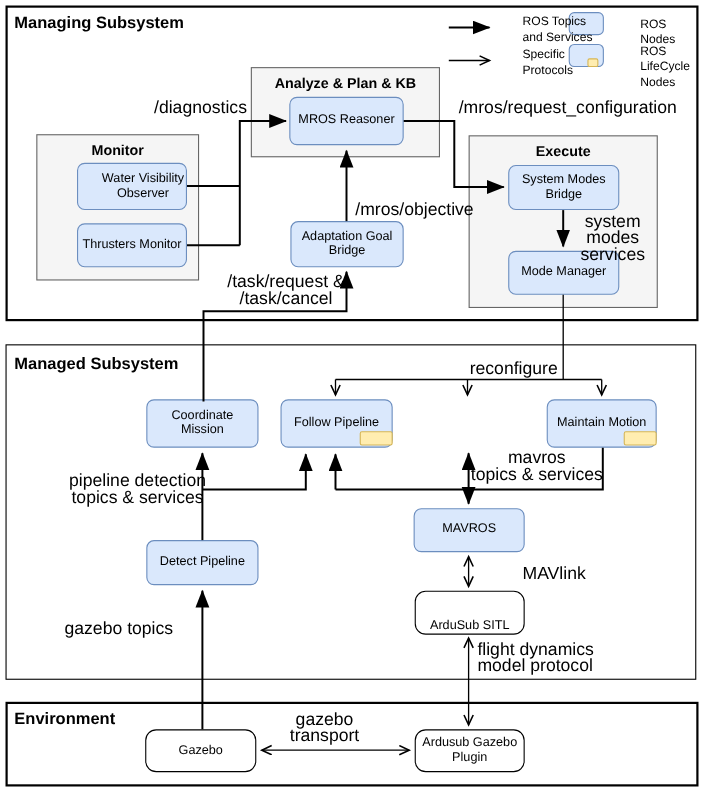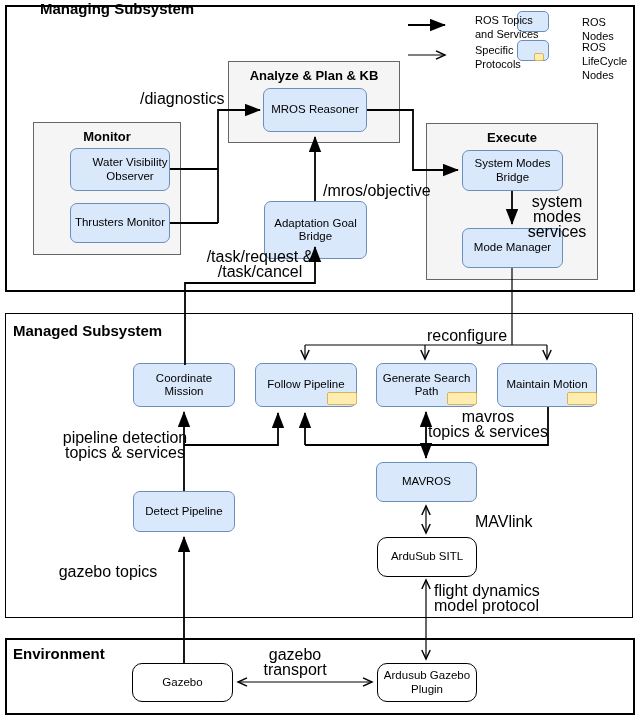--- a/index.html
+++ b/index.html
@@ -25,21 +25,21 @@
 </style>
 </head>
 <body>
 
 <div class="canvas">
 
   <div class="subsys" style="left:5px;top:5px;width:630px;height:287px;"></div>
   <div class="subsys" style="left:5px;top:313px;width:628px;height:305px;border-width:1.5px;"></div>
   <div class="subsys" style="left:5px;top:638px;width:630px;height:77px;"></div>
 
-  <div class="subsys-title" style="left:13px;top:0;margin-left:27px;">Managing Subsystem</div>
+  <div class="subsys-title" style="left:13px;top:12px;">Managing Subsystem</div>
   <div class="subsys-title" style="left:13px;top:322px;">Managed Subsystem</div>
   <div class="subsys-title" style="left:13px;top:645px;">Environment</div>
 
   <div class="legend-label" style="left:453px;top:13px;">ROS Topics
 and Services</div>
   <div class="legend-label" style="left:453px;top:43px;">Specific
 Protocols</div>
   <div class="legend-swatch" style="left:517px;top:11px;"></div>
   <div class="legend-swatch" style="left:517px;top:40px;">
       <i class="lctab"></i>
@@ -61,56 +61,51 @@
   <div class="node" style="left:263px;top:88px;width:104px;height:44px;">
       <span>MROS Reasoner</span>
     </div>
   <div class="node" style="left:70px;top:148px;width:100px;height:43px;padding-left:20px;">
       <span>Water Visibility
 Observer</span>
     </div>
   <div class="node" style="left:70px;top:203px;width:100px;height:40px;">
       <span>Thrusters Monitor</span>
     </div>
-  <div class="node" style="left:264px;top:201px;width:103px;height:58px;">
+  <div class="node" style="left:264px;top:201px;width:103px;height:42px;">
       <span>Adaptation Goal
 Bridge</span>
     </div>
   <div class="node" style="left:462px;top:150px;width:101px;height:41px;">
       <span>System Modes
 Bridge</span>
     </div>
   <div class="node" style="left:462px;top:228px;width:101px;height:40px;">
       <span>Mode Manager</span>
     </div>
 
   <div class="node" style="left:133px;top:363px;width:102px;height:44px;">
       <span>Coordinate
 Mission</span>
     </div>
   <div class="node" style="left:255px;top:363px;width:102px;height:44px;">
       <span>Follow Pipeline</span>
       <i class="lctab"></i>
     </div>
-  <div class="node" style="left:376px;top:363px;width:101px;height:44px;">
-      <span>Generate Search
-Path</span>
-      <i class="lctab"></i>
-    </div>
   <div class="node" style="left:497px;top:363px;width:100px;height:44px;">
       <span>Maintain Motion</span>
       <i class="lctab"></i>
     </div>
   <div class="node" style="left:133px;top:491px;width:102px;height:41px;">
       <span>Detect Pipeline</span>
     </div>
   <div class="node" style="left:376px;top:462px;width:101px;height:40px;">
       <span>MAVROS</span>
     </div>
-  <div class="wnode" style="left:377px;top:537px;width:100px;height:40px;">
+  <div class="wnode" style="left:377px;top:537px;width:100px;height:40px;align-items:flex-end;">
       <span>ArduSub SITL</span>
     </div>
 
   <div class="wnode" style="left:132px;top:663px;width:101px;height:39px;">
       <span>Gazebo</span>
     </div>
   <div class="wnode" style="left:377px;top:663px;width:100px;height:39px;">
       <span>Ardusub Gazebo
 Plugin</span>
     </div>
@@ -146,20 +141,21 @@
       <path d="M305 345 V359" marker-end="url(#mo)"></path>
       <path d="M425 345 V359" marker-end="url(#mo)"></path>
       <path d="M547 345 V359" marker-end="url(#mo)"></path>
       <path d="M426 506 V533" marker-start="url(#mo)" marker-end="url(#mo)"></path>
       <path d="M426 580 V659" marker-start="url(#mo)" marker-end="url(#mo)"></path>
       <path d="M238 682 H372" marker-start="url(#mo)" marker-end="url(#mo)"></path>
     </g>
   </svg>
 
   <div class="elabel" style="left:140px;top:91px;">/diagnostics</div>
+  <div class="elabel" style="left:417px;top:91px;">/mros/request_configuration</div>
   <div class="elabel" style="left:323px;top:183px;">/mros/objective</div>
   <div class="elabel" style="left:557px;top:194px;transform:translateX(-50%);">system modes
 services</div>
   <div class="elabel" style="left:260px;top:249px;transform:translateX(-50%);">/task/request &amp;
 /task/cancel</div>
   <div class="elabel" style="left:467px;top:328px;transform:translateX(-50%);">reconfigure</div>
   <div class="elabel" style="left:125px;top:430px;transform:translateX(-50%);">pipeline detection
 topics &amp; services</div>
   <div class="elabel" style="left:488px;top:409px;transform:translateX(-50%);">mavros
 topics &amp; services</div>

